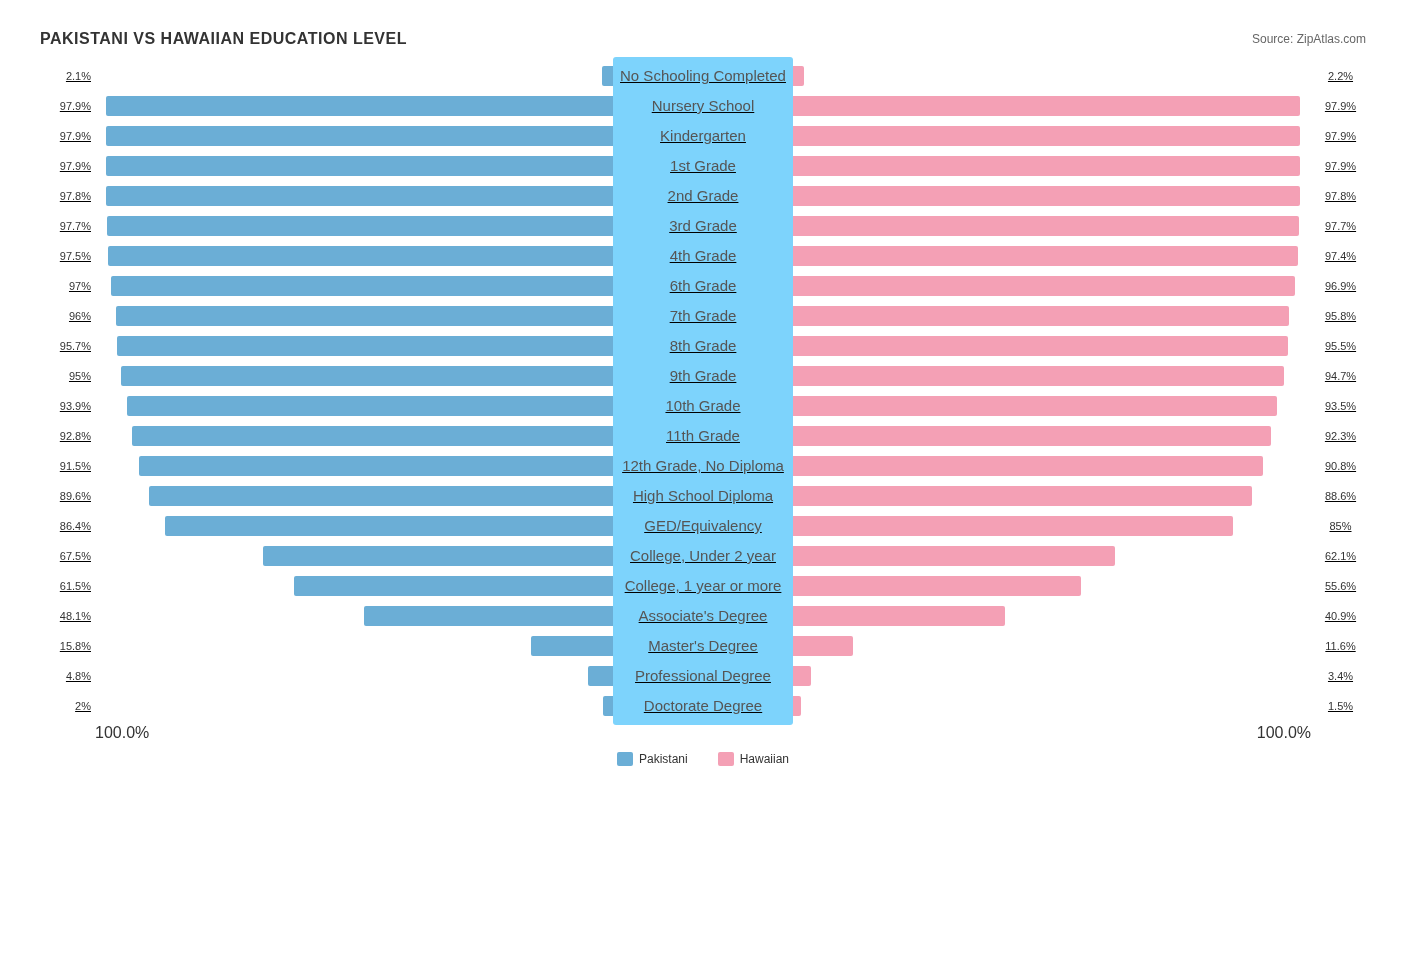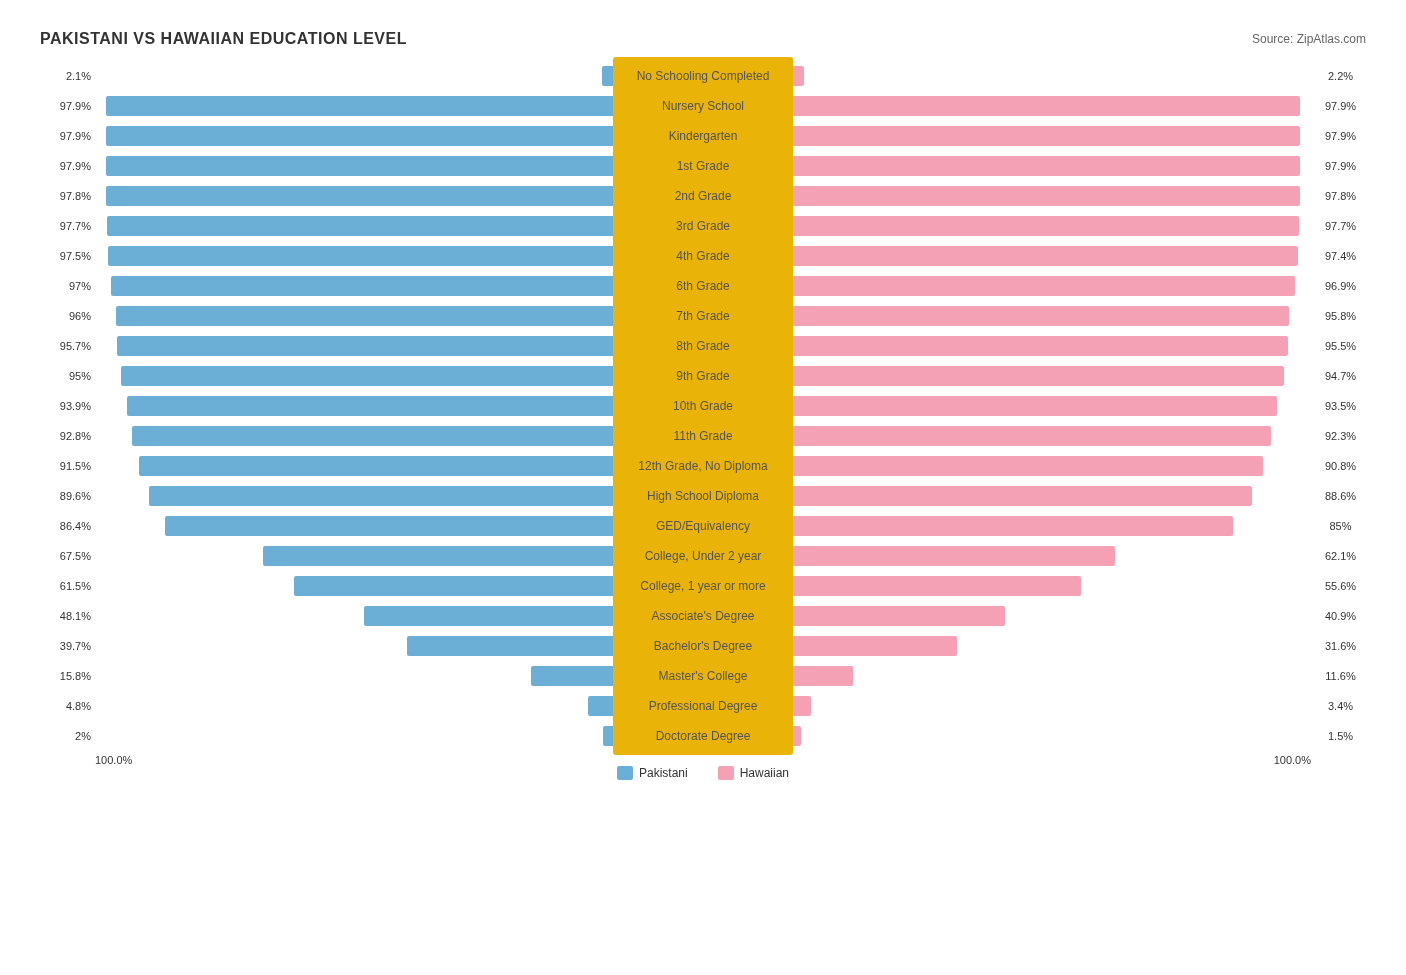--- a/index.html
+++ b/index.html
@@ -35,20 +35,21 @@
     }
     .chart-body {
       width: 100%;
     }
     .row-container {
       display: flex;
       align-items: center;
       height: 28px;
       margin-bottom: 2px;
       width: 100%;
+      text-decoration: underline;
     }
     .left-value {
       width: 55px;
       text-align: right;
       font-size: 11px;
       color: #333;
       padding-right: 4px;
       flex-shrink: 0;
     }
     .left-bar-wrap {
@@ -60,23 +61,23 @@
     }
     .left-bar {
       background: #6baed6;
       height: 20px;
       border-radius: 2px 0 0 2px;
     }
     .center-label {
       width: 180px;
       flex-shrink: 0;
       text-align: center;
-      font-size: 12px;
+      font-size: 15px;
       color: #555;
-      background: #eab308;
+      background: #7dd3fc;
       border-radius: 3px;
       padding: 9px 4px;
       white-space: nowrap;
       z-index: 2;
       line-height: 20px;
     }
     .right-bar-wrap {
       flex: 1;
       display: flex;
       justify-content: flex-start;
@@ -92,39 +93,40 @@
       width: 55px;
       text-align: center;
       font-size: 11px;
       color: #333;
       padding-left: 4px;
       flex-shrink: 0;
     }
     .legend {
       display: flex;
       justify-content: center;
+      margin-top: 10px;
       gap: 30px;
       text-align: right;
     }
     .legend-item {
       display: flex;
       align-items: center;
       gap: 6px;
       font-size: 12px;
       color: #333;
     }
     .legend-box {
       width: 16px;
       height: 14px;
       border-radius: 2px;
     }
     .bottom-labels {
       display: flex;
       justify-content: space-between;
-      font-size: 11px;
+      font-size: 16px;
       color: #333;
       margin-top: 4px;
       padding: 0 55px;
     }
   </style>
 </head>
 <body>
 
 <div class="chart-container">
   <div class="chart-header">
@@ -336,36 +338,25 @@
         <div class="left-bar-wrap">
           <div class="left-bar" style="width: 48.1%; background: rgb(107, 174, 214);"></div>
         </div>
         <div class="center-label">Associate's Degree</div>
         <div class="right-bar-wrap">
           <div class="right-bar" style="width: 40.9%; background: rgb(244, 160, 181);"></div>
         </div>
         <div class="right-value">40.9%</div>
       </div>
       <div class="row-container">
-        <div class="left-value">39.7%</div>
-        <div class="left-bar-wrap">
-          <div class="left-bar" style="width: 39.7%; background: rgb(107, 174, 214);"></div>
-        </div>
-        <div class="center-label">Bachelor's Degree</div>
-        <div class="right-bar-wrap">
-          <div class="right-bar" style="width: 31.6%; background: rgb(244, 160, 181);"></div>
-        </div>
-        <div class="right-value">31.6%</div>
-      </div>
-      <div class="row-container">
         <div class="left-value">15.8%</div>
         <div class="left-bar-wrap">
           <div class="left-bar" style="width: 15.8%; background: rgb(107, 174, 214);"></div>
         </div>
-        <div class="center-label">Master's College</div>
+        <div class="center-label">Master's Degree</div>
         <div class="right-bar-wrap">
           <div class="right-bar" style="width: 11.6%; background: rgb(244, 160, 181);"></div>
         </div>
         <div class="right-value">11.6%</div>
       </div>
       <div class="row-container">
         <div class="left-value">4.8%</div>
         <div class="left-bar-wrap">
           <div class="left-bar" style="width: 4.8%; background: rgb(107, 174, 214);"></div>
         </div>

